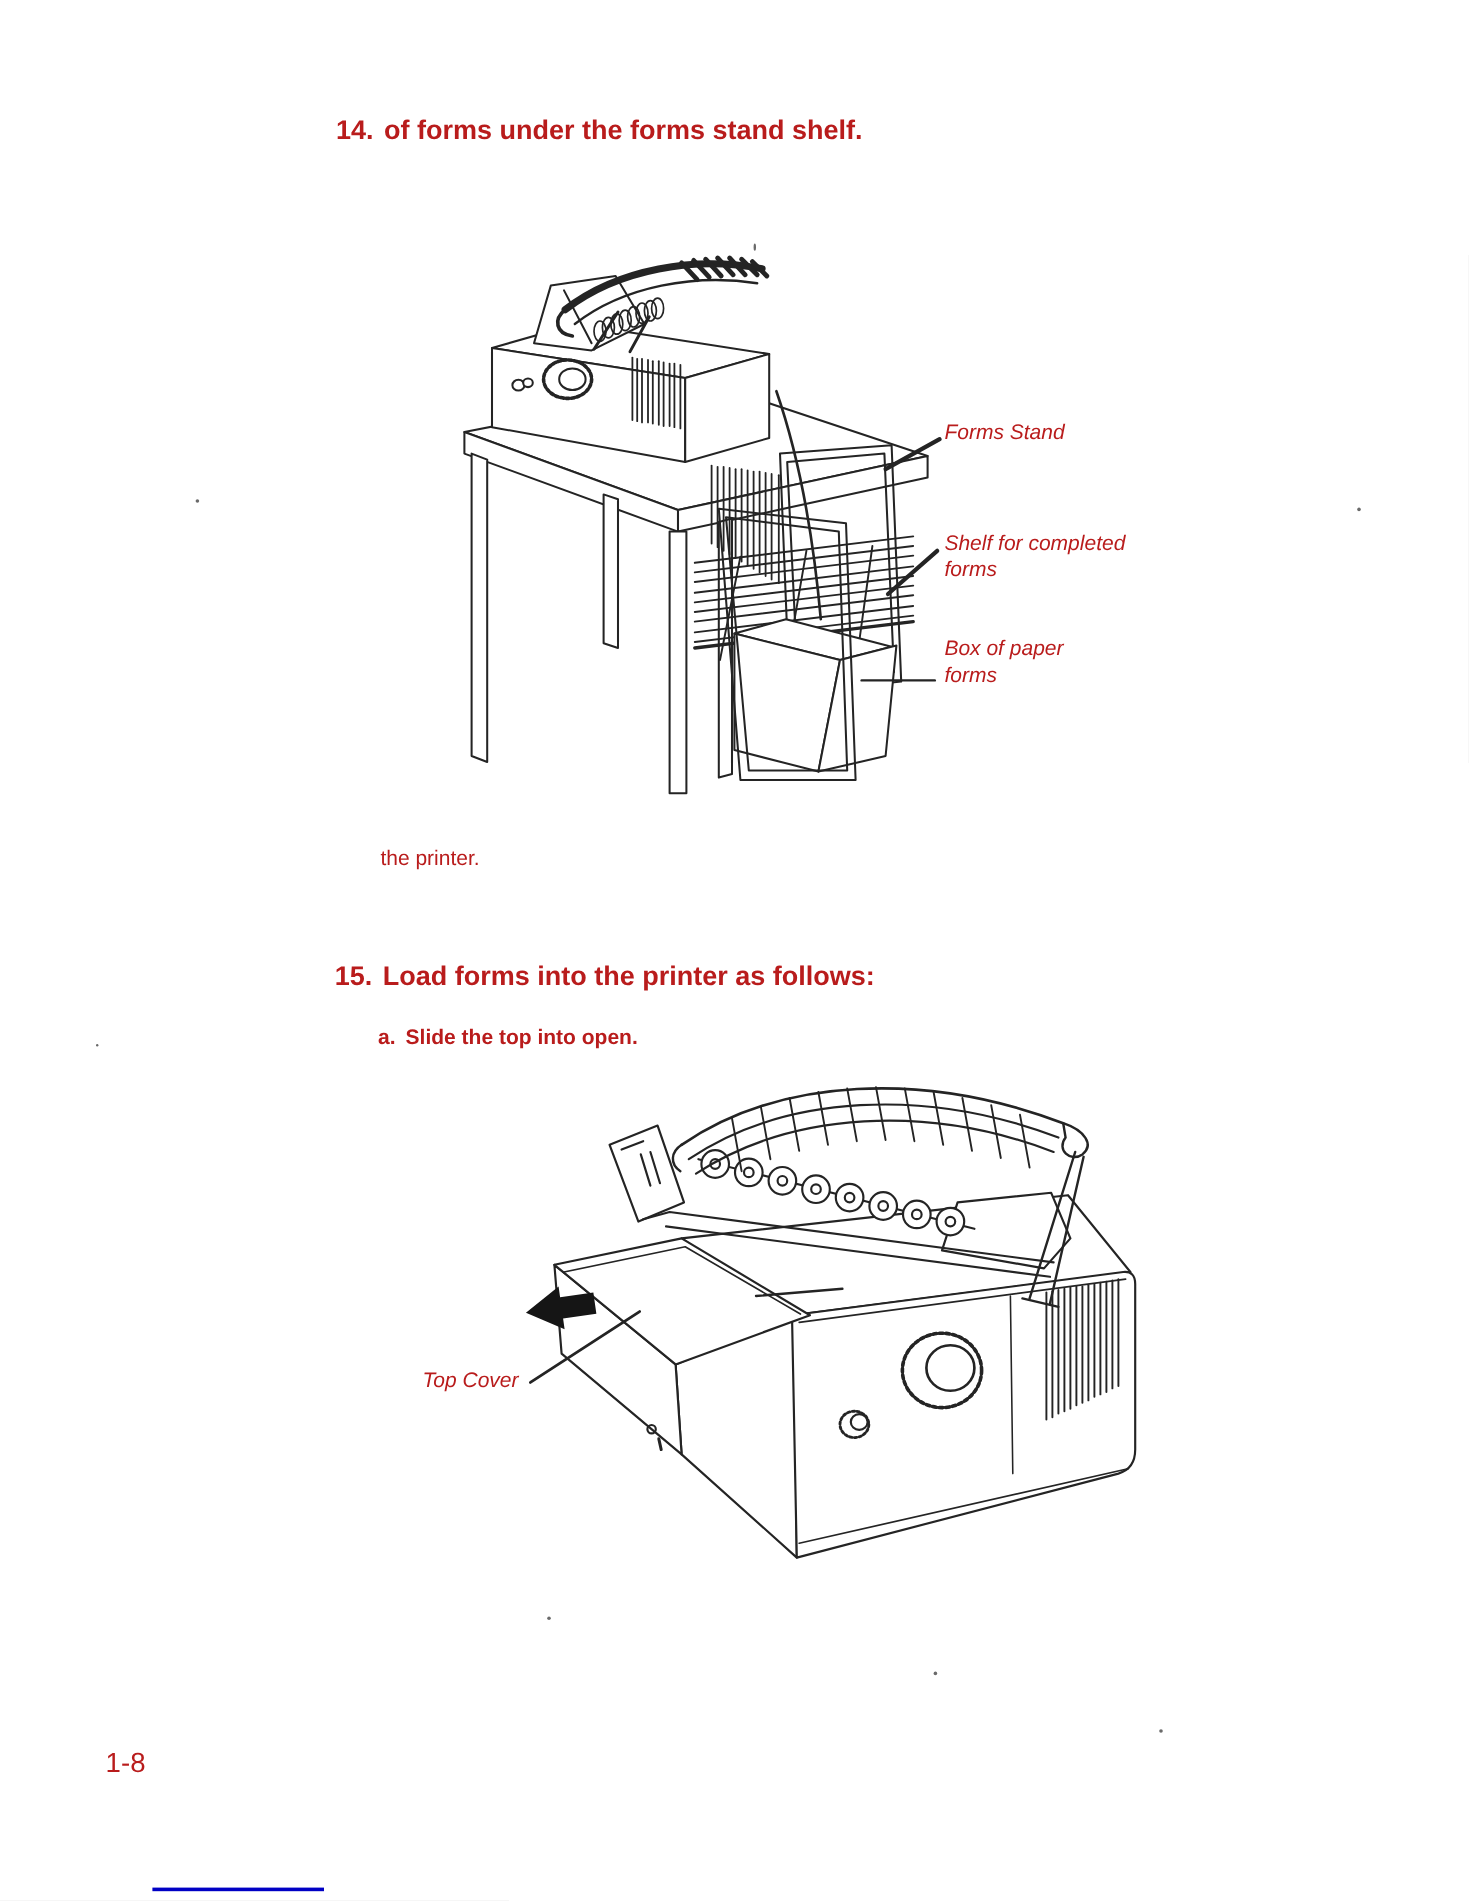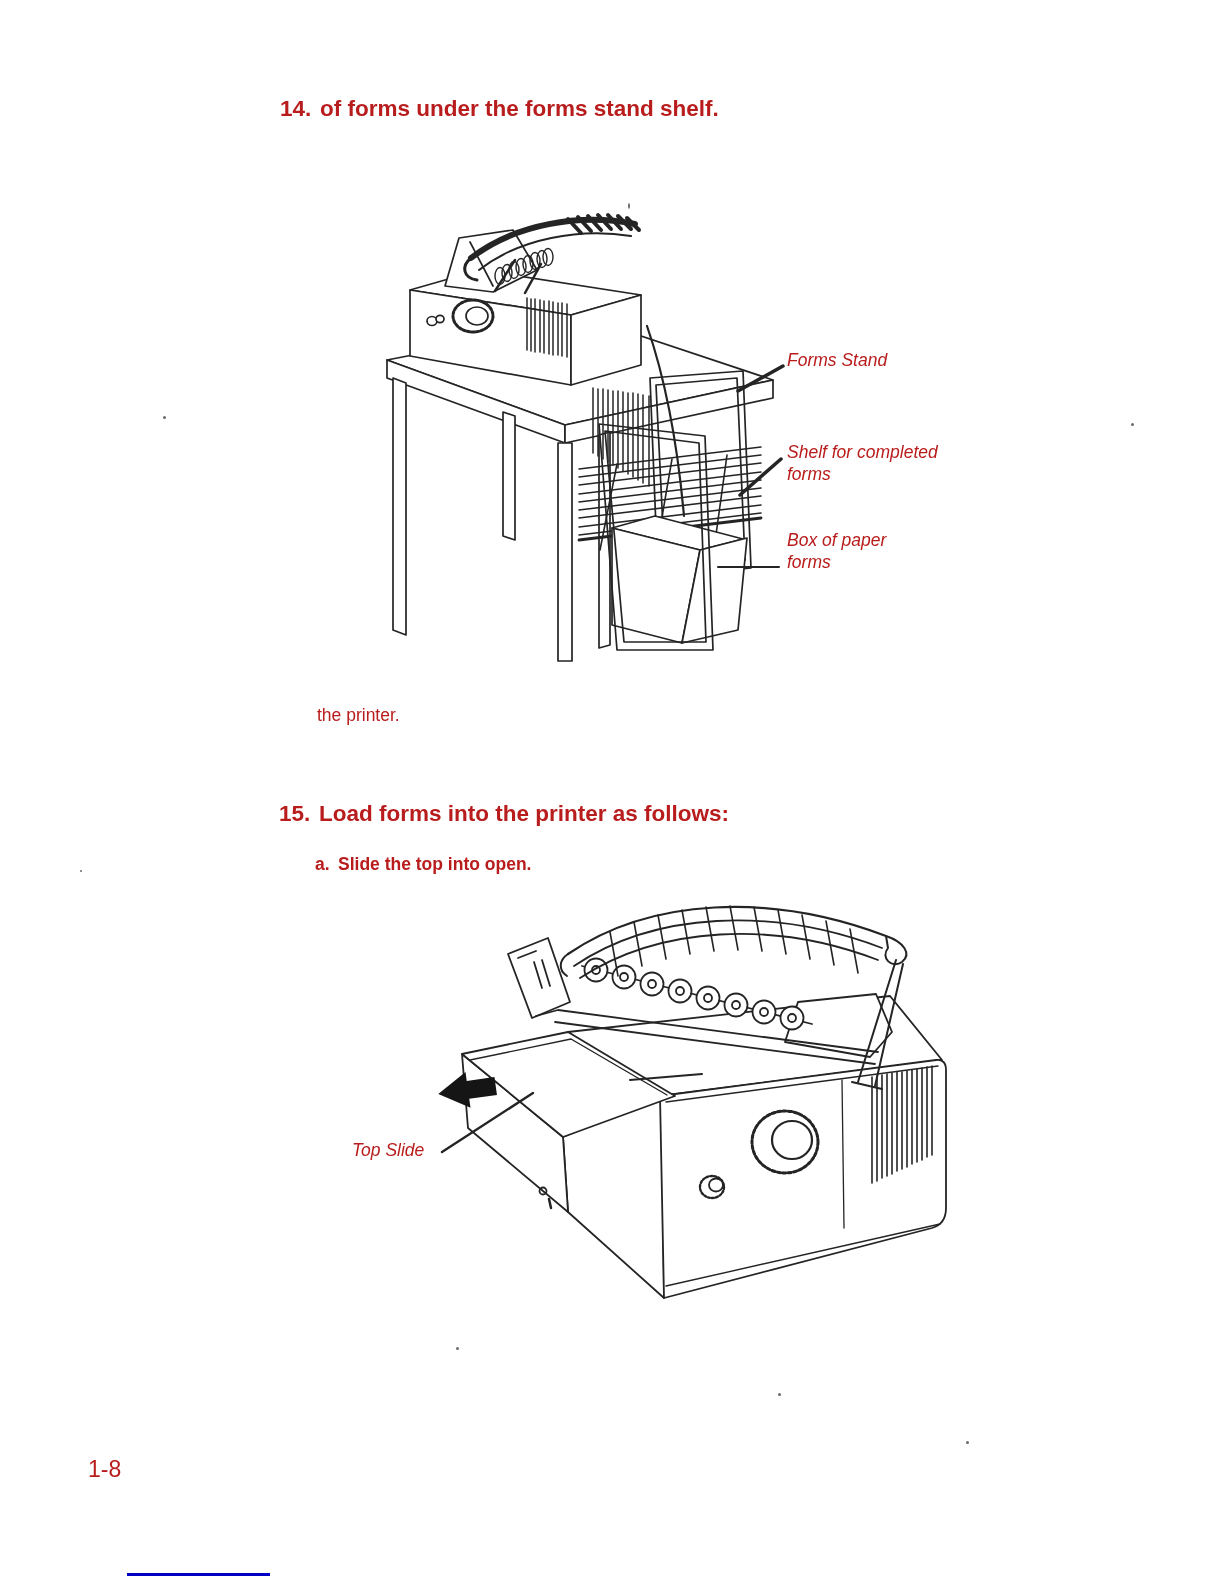--- a/index.html
+++ b/index.html
@@ -284,21 +284,21 @@
           <line x1="522" y1="192" x2="552" y2="199" stroke-width="2"></line>
           <path d="M 238,64 C 229,70 228,80 237,86" stroke-width="2"></path>
         </g>
 
         <polygon points="108,200 138,182 138,191 166,191 166,209 138,209 138,218" fill="#151515" stroke="none" transform="rotate(-8 137 200)"></polygon>
 
         <line x1="112" y1="262" x2="203" y2="203" stroke-width="2.4"></line>
       </g>
     </svg>
 
-    <div class="fig-label" style="left:22px; top:250px;">Top Slide</div>
+    <div class="fig-label" style="left:22px; top:250px;">Top Cover</div>
   </div>
 
   <div class="speck" style="left:163px; top:416px; width:3px; height:3px;"></div>
   <div class="speck" style="left:1131px; top:423px; width:3px; height:3px;"></div>
   <div class="speck" style="left:628px; top:203px; width:2px; height:6px;"></div>
   <div class="speck" style="left:456px; top:1347px; width:3px; height:3px;"></div>
   <div class="speck" style="left:778px; top:1393px; width:3px; height:3px;"></div>
   <div class="speck" style="left:966px; top:1441px; width:3px; height:3px;"></div>
   <div class="speck" style="left:80px; top:870px; width:2px; height:2px;"></div>
 

